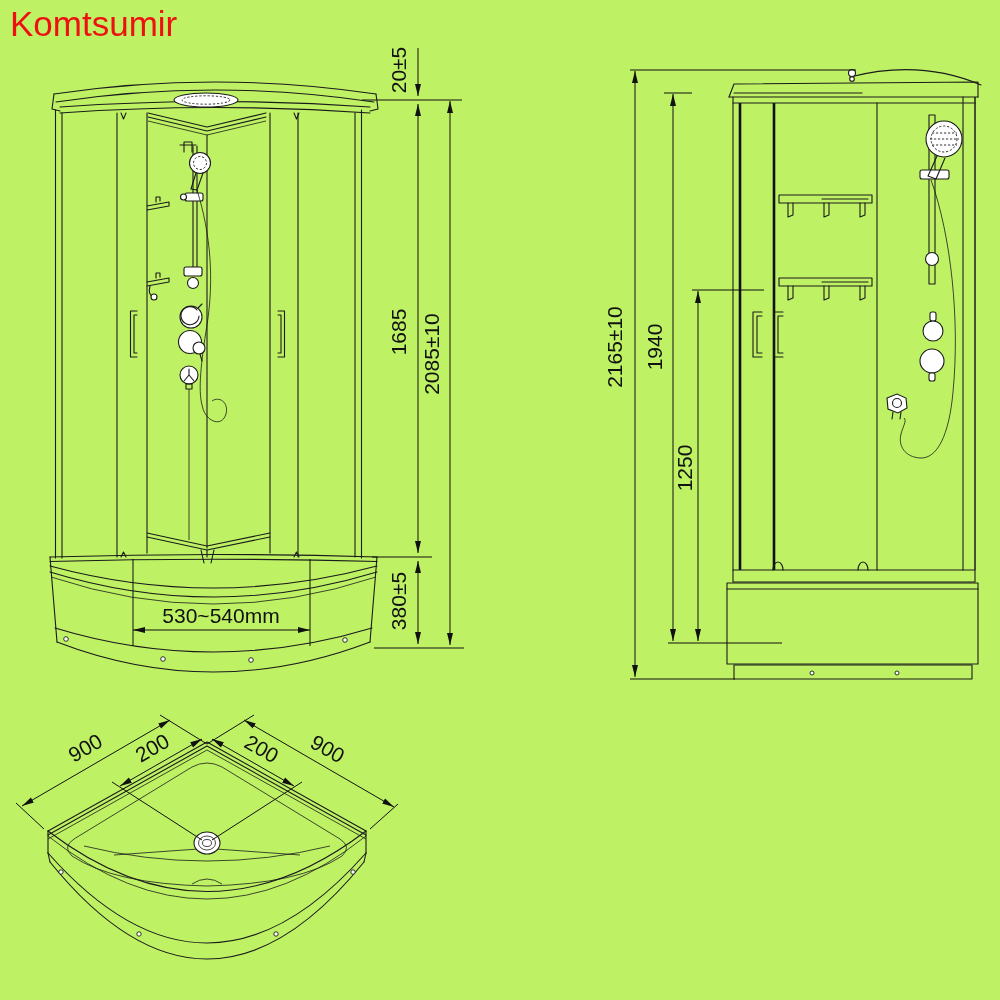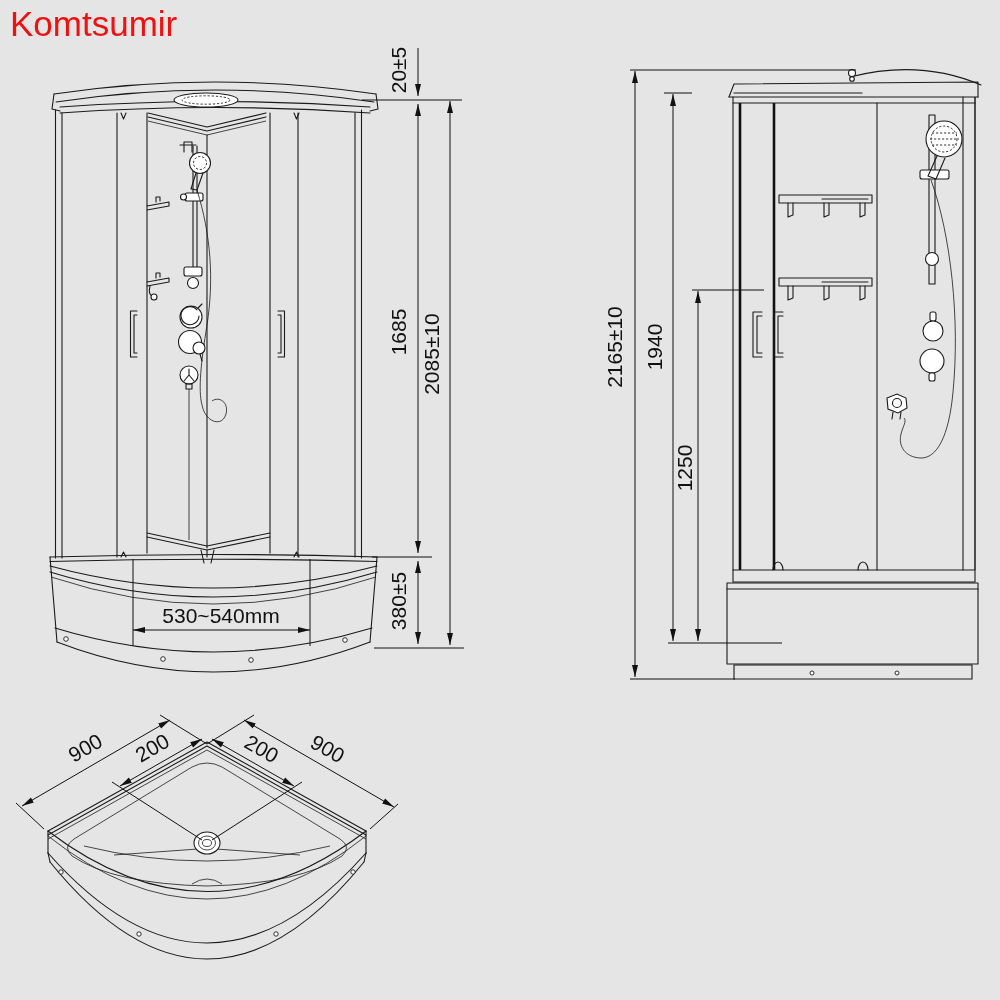--- a/index.html
+++ b/index.html
@@ -1,16 +1,16 @@
 <!DOCTYPE html>
 <html><head>
 <meta charset="utf-8">
 <style>
   html,body{margin:0;padding:0;background:#ffffff;}
-  #stage{position:relative;width:1000px;height:1000px;background:#e5e5e5;overflow:hidden;
+  #stage{position:relative;width:1000px;height:1000px;background:#bef264;overflow:hidden;
          font-family:"Liberation Sans", sans-serif;}
   #brand{position:absolute;left:10px;top:4px;font-size:35px;letter-spacing:0px;
          color:#ee1111;font-weight:400;}
   svg{position:absolute;left:0;top:0;}
   .ln{stroke:#1b1b1b;stroke-width:1.1;fill:none;stroke-linecap:round;stroke-linejoin:round;}
   .thin{stroke:#1b1b1b;stroke-width:0.8;fill:none;}
   .thick{stroke:#111;stroke-width:2.6;fill:none;}
   .med{stroke:#1b1b1b;stroke-width:1.5;fill:none;}
   .dim{stroke:#111;stroke-width:1;fill:none;}
   .wh{fill:#ffffff;stroke:#1b1b1b;stroke-width:1.1;}

